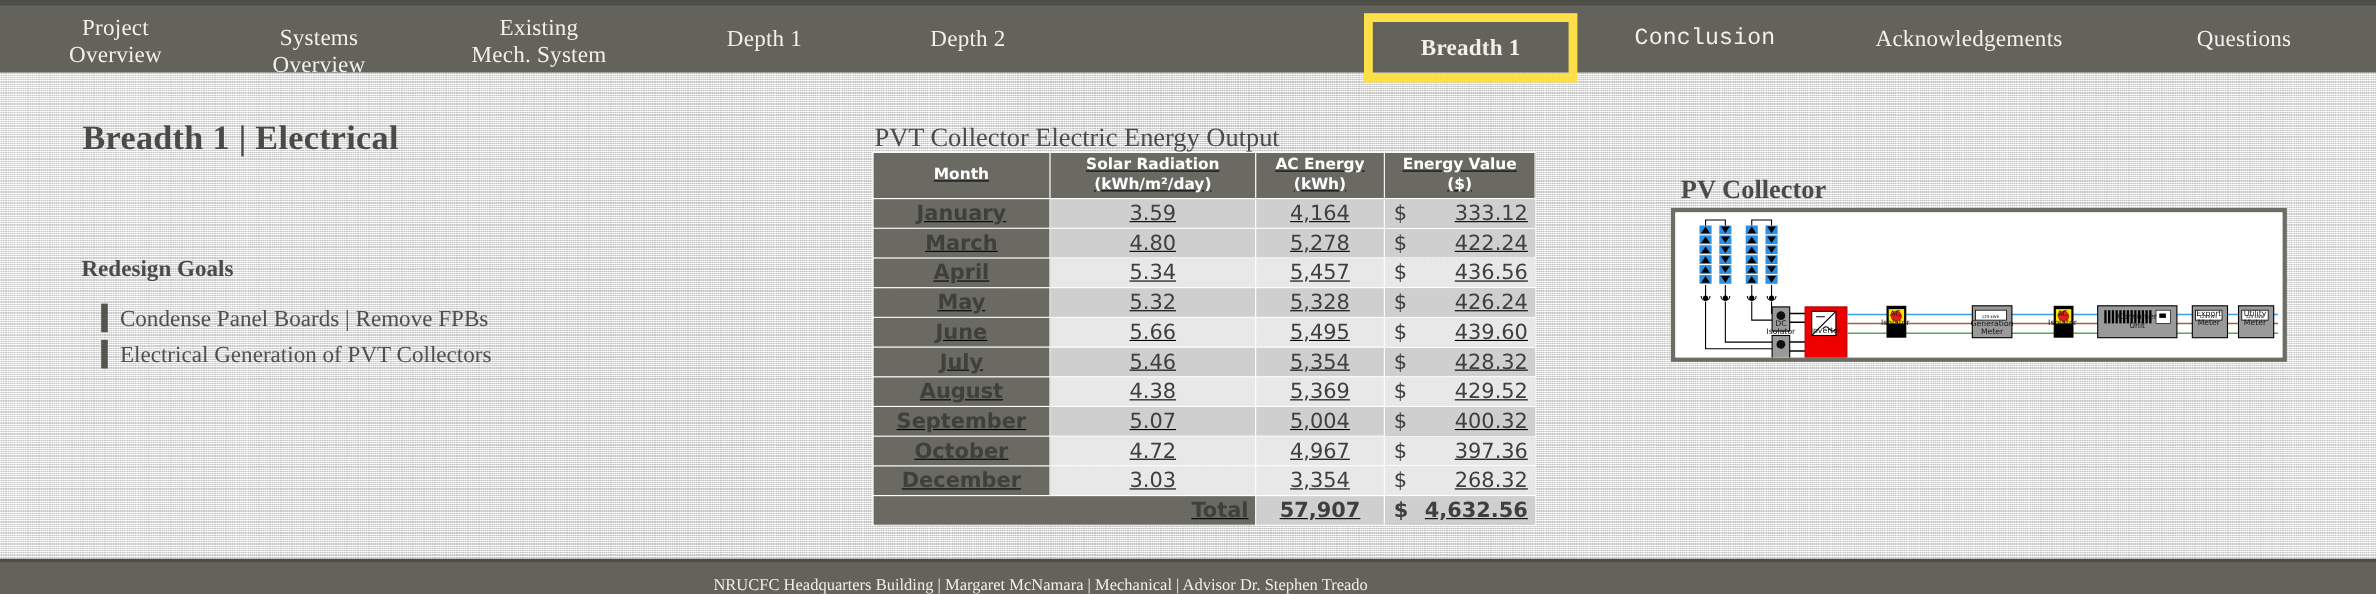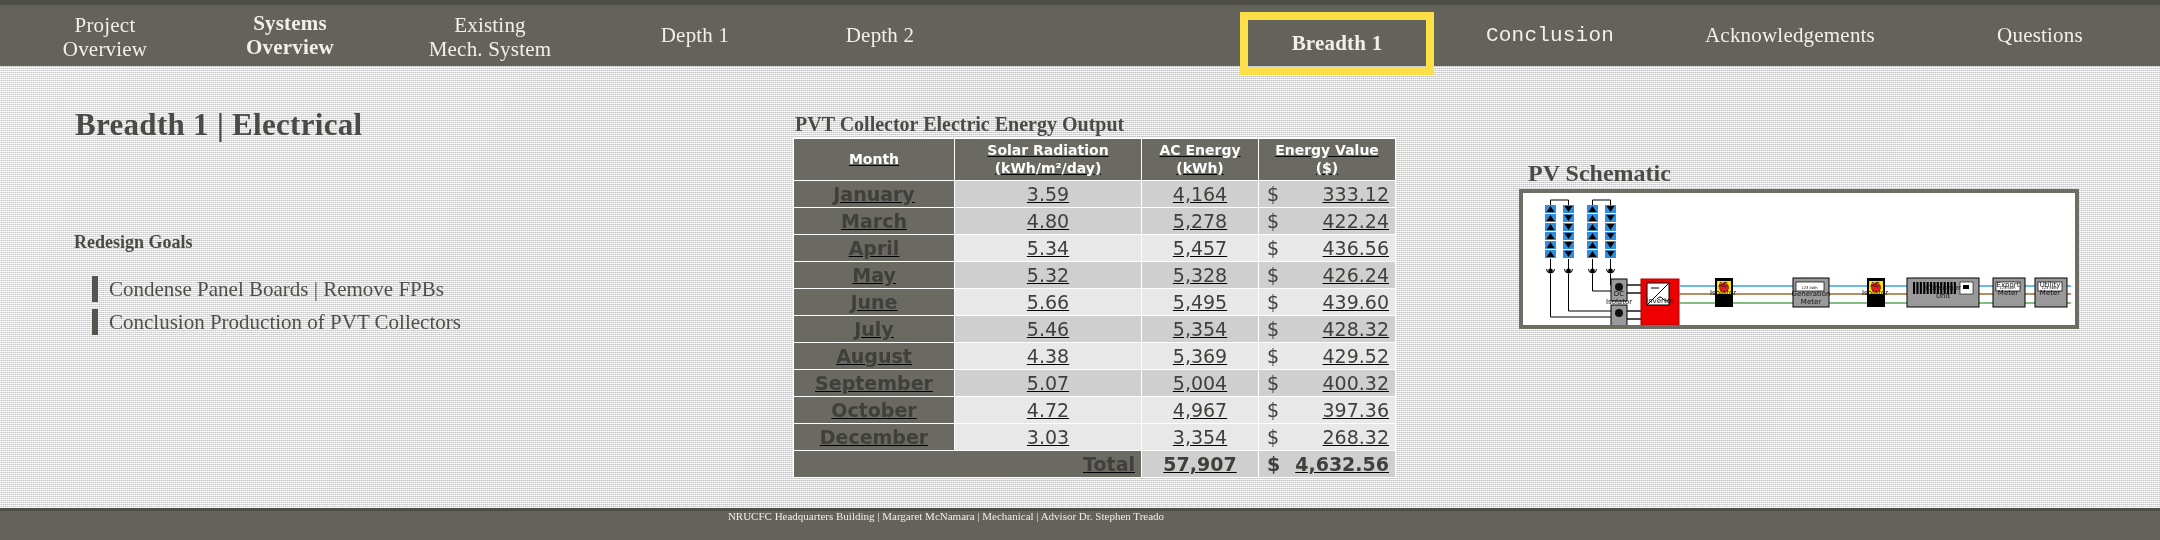--- a/index.html
+++ b/index.html
@@ -34,31 +34,31 @@
     border:8px solid #fde047;font-weight:bold;
     top:12px;height:47px;
   }
   
   #slide-title{
     position:absolute;left:75px;top:107px;
     font-size:31px;font-weight:bold;color:#4a4a46;letter-spacing:.3px;
   }
   #goals-title{
     position:absolute;left:74px;top:232px;
-    font-size:18px;font-weight:bold;color:#4a4a46;
+    font-size:21px;font-weight:bold;color:#4a4a46;
   }
   .goal-row{
     position:absolute;left:92px;display:flex;align-items:flex-end;height:30px;
   }
   .goal-bar{width:6px;height:26px;background:#55554f;margin-right:11px;}
   .goal-text{font-size:21px;color:#4f4f4b;white-space:nowrap;}
   
   #table-title{
     position:absolute;left:795px;top:113px;
-    font-size:20px;font-weight:bold;color:#4a4a46;
+    font-size:24px;font-weight:normal;color:#4a4a46;
   }
   #energy-table{
     position:absolute;left:793px;top:138px;
     border-collapse:collapse;font-family:"DejaVu Sans",sans-serif;text-decoration:underline;
   }
   #energy-table th{
     background:#6a6a62;color:#ffffff;font-weight:bold;font-size:14px;
     padding:3px 4px;line-height:1.25;border:1px solid #ffffff;
   }
   #energy-table td{
@@ -88,54 +88,54 @@
     position:absolute;left:1519px;top:189px;width:552px;height:132px;
     background:#ffffff;border:4px solid #6d6d66;
   }
   #sch-svg{position:absolute;left:0;top:0;}
   
   #footer{
     position:absolute;left:0;top:508px;width:2160px;height:32px;background:#63635b;
   }
   #footer-top{position:absolute;left:0;top:0;width:2160px;height:3px;background:#4e4e48;}
   #footer-text{
-    position:absolute;width:1892px;top:2px;text-align:center;
-    color:#f0eee8;font-size:11px;
+    position:absolute;width:1892px;top:16px;text-align:center;
+    color:#f0eee8;font-size:15px;
   }
 </style>
 </head>
 <body>
 
 <div id="page">
 
   <div id="navbar">
     <div id="navtop"></div>
     <div id="nav-items-host">
         <div class="navitem" style="left: 20px; width: 170px; display: block; padding-top: 9px;"><span>Project</span><br><span>Overview</span></div>
-        <div class="navitem" style="left: 205px; width: 170px; display: block; padding-top: 7px; font-weight: bold;"><span>Systems</span><br><span>Overview</span></div>
+        <div class="navitem" style="left: 205px; width: 170px; display: block; padding-top: 18px;"><span>Systems</span><br><span>Overview</span></div>
         <div class="navitem" style="left: 390px; width: 200px; display: block; padding-top: 9px;"><span>Existing</span><br><span>Mech. System</span></div>
         <div class="navitem" style="left: 615px; width: 160px;">Depth 1</div>
         <div class="navitem" style="left: 800px; width: 160px;">Depth 2</div>
         <div class="navitem current" style="left: 1240px; width: 178px;">Breadth 1</div>
         <div class="navitem" style="left: 1455px; width: 190px; font-family: Liberation Mono, monospace;">Conclusion</div>
         <div class="navitem" style="left: 1660px; width: 260px;">Acknowledgements</div>
         <div class="navitem" style="left: 1950px; width: 180px;">Questions</div>
       </div>
   </div>
 
   <div id="slide-title">Breadth 1 | Electrical</div>
   <div id="goals-title">Redesign Goals</div>
   <div id="goals-host">
       <div class="goal-row" style="top: 272px;">
         <div class="goal-bar"></div>
         <div class="goal-text">Condense Panel Boards | Remove FPBs</div>
       </div>
       <div class="goal-row" style="top: 305px;">
         <div class="goal-bar"></div>
-        <div class="goal-text">Conclusion Production of PVT Collectors</div>
+        <div class="goal-text">Electrical Generation of PVT Collectors</div>
       </div>
     </div>
 
   <div id="table-title">PVT Collector Electric Energy Output</div>
   <table id="energy-table">
     <thead>
       <tr id="thead-row">
           <th style="width: 148px;">
             <div>Month</div>
           </th>
@@ -215,21 +215,21 @@
           <td class="num c-val money"><span class="dol">$</span><span>268.32</span></td>
         </tr>
         <tr class="total">
           <td class="tlabel" colspan="2">Total</td>
           <td class="num c-ac">57,907</td>
           <td class="num c-val money"><span class="dol">$</span><span>4,632.56</span></td>
         </tr>
       </tbody>
   </table>
 
-  <div id="sch-title">PV Schematic</div>
+  <div id="sch-title">PV Collector</div>
   <div id="sch-frame">
     <svg id="sch-svg" width="552" height="132" viewBox="0 0 552 132">
       <rect x="0" y="0" width="552" height="132" fill="#ffffff"></rect>
       <g id="sch-art">
           <rect x="22" y="12" width="11" height="8" fill="#2e8fe0"></rect>
           <polygon points="27.5,13 23.5,19 31.5,19" fill="#000"></polygon>
           <rect x="22" y="21" width="11" height="8" fill="#2e8fe0"></rect>
           <polygon points="27.5,22 23.5,28 31.5,28" fill="#000"></polygon>
           <rect x="22" y="30" width="11" height="8" fill="#2e8fe0"></rect>
           <polygon points="27.5,31 23.5,37 31.5,37" fill="#000"></polygon>

